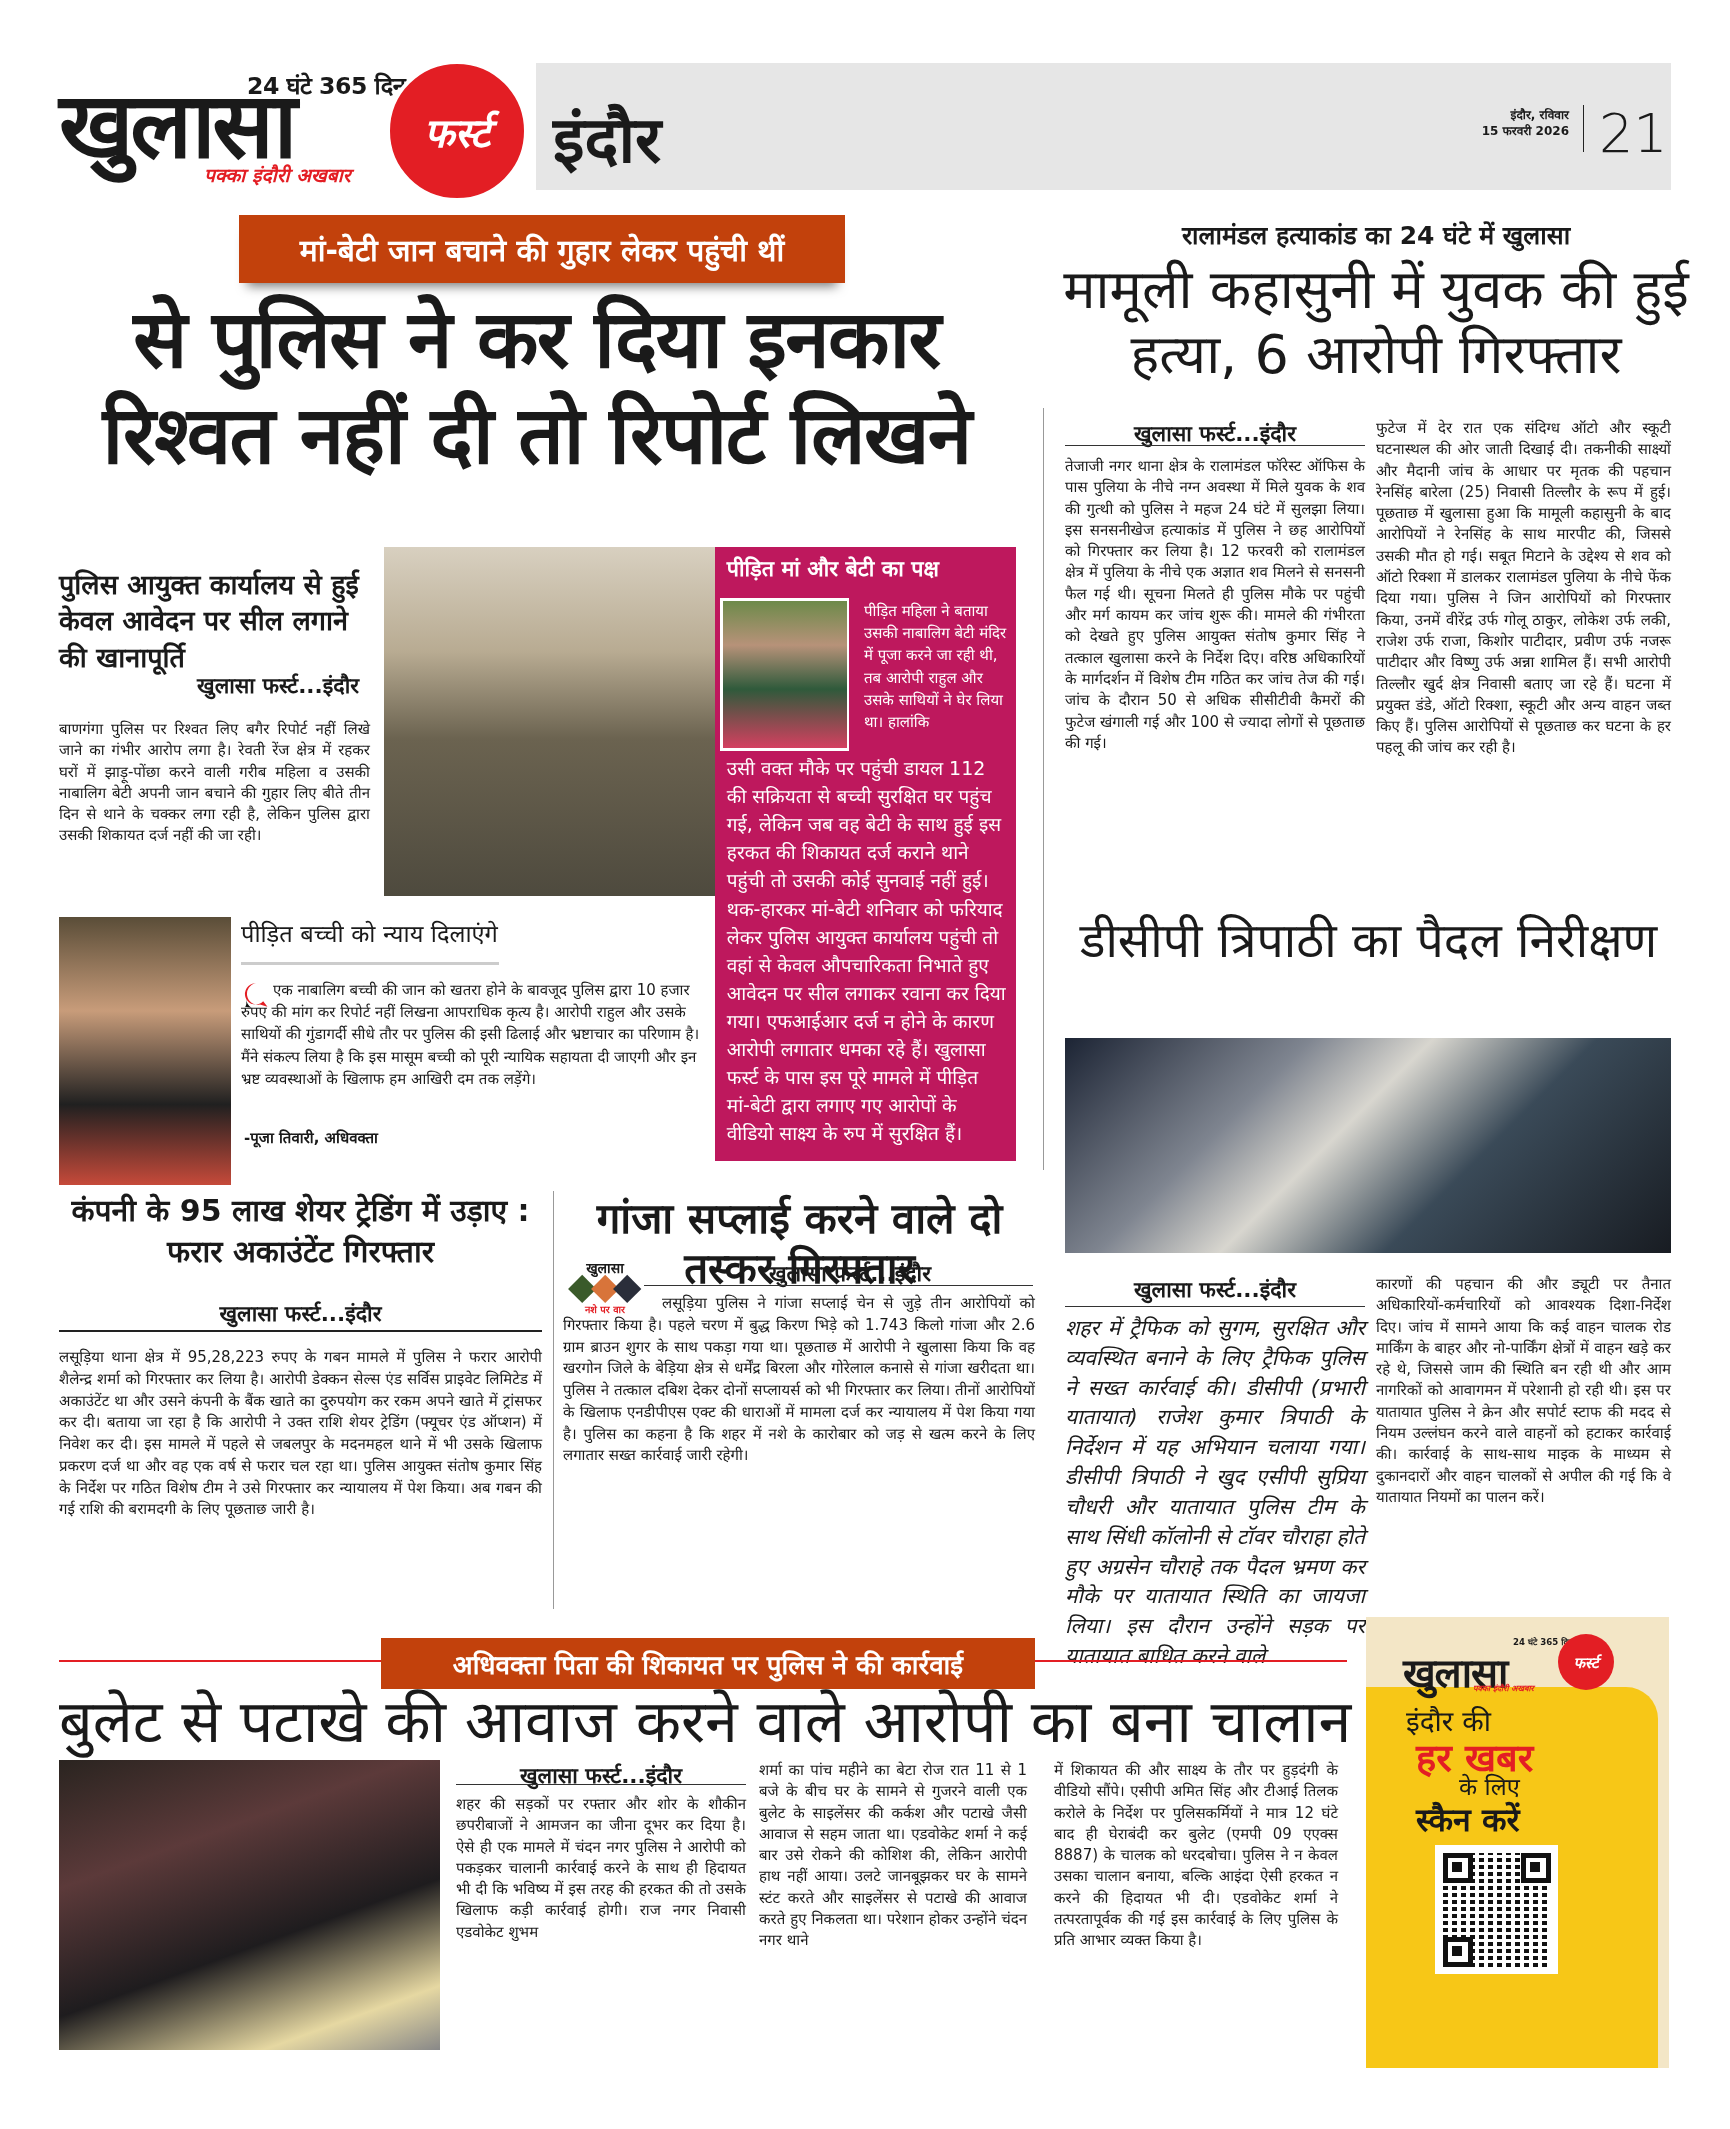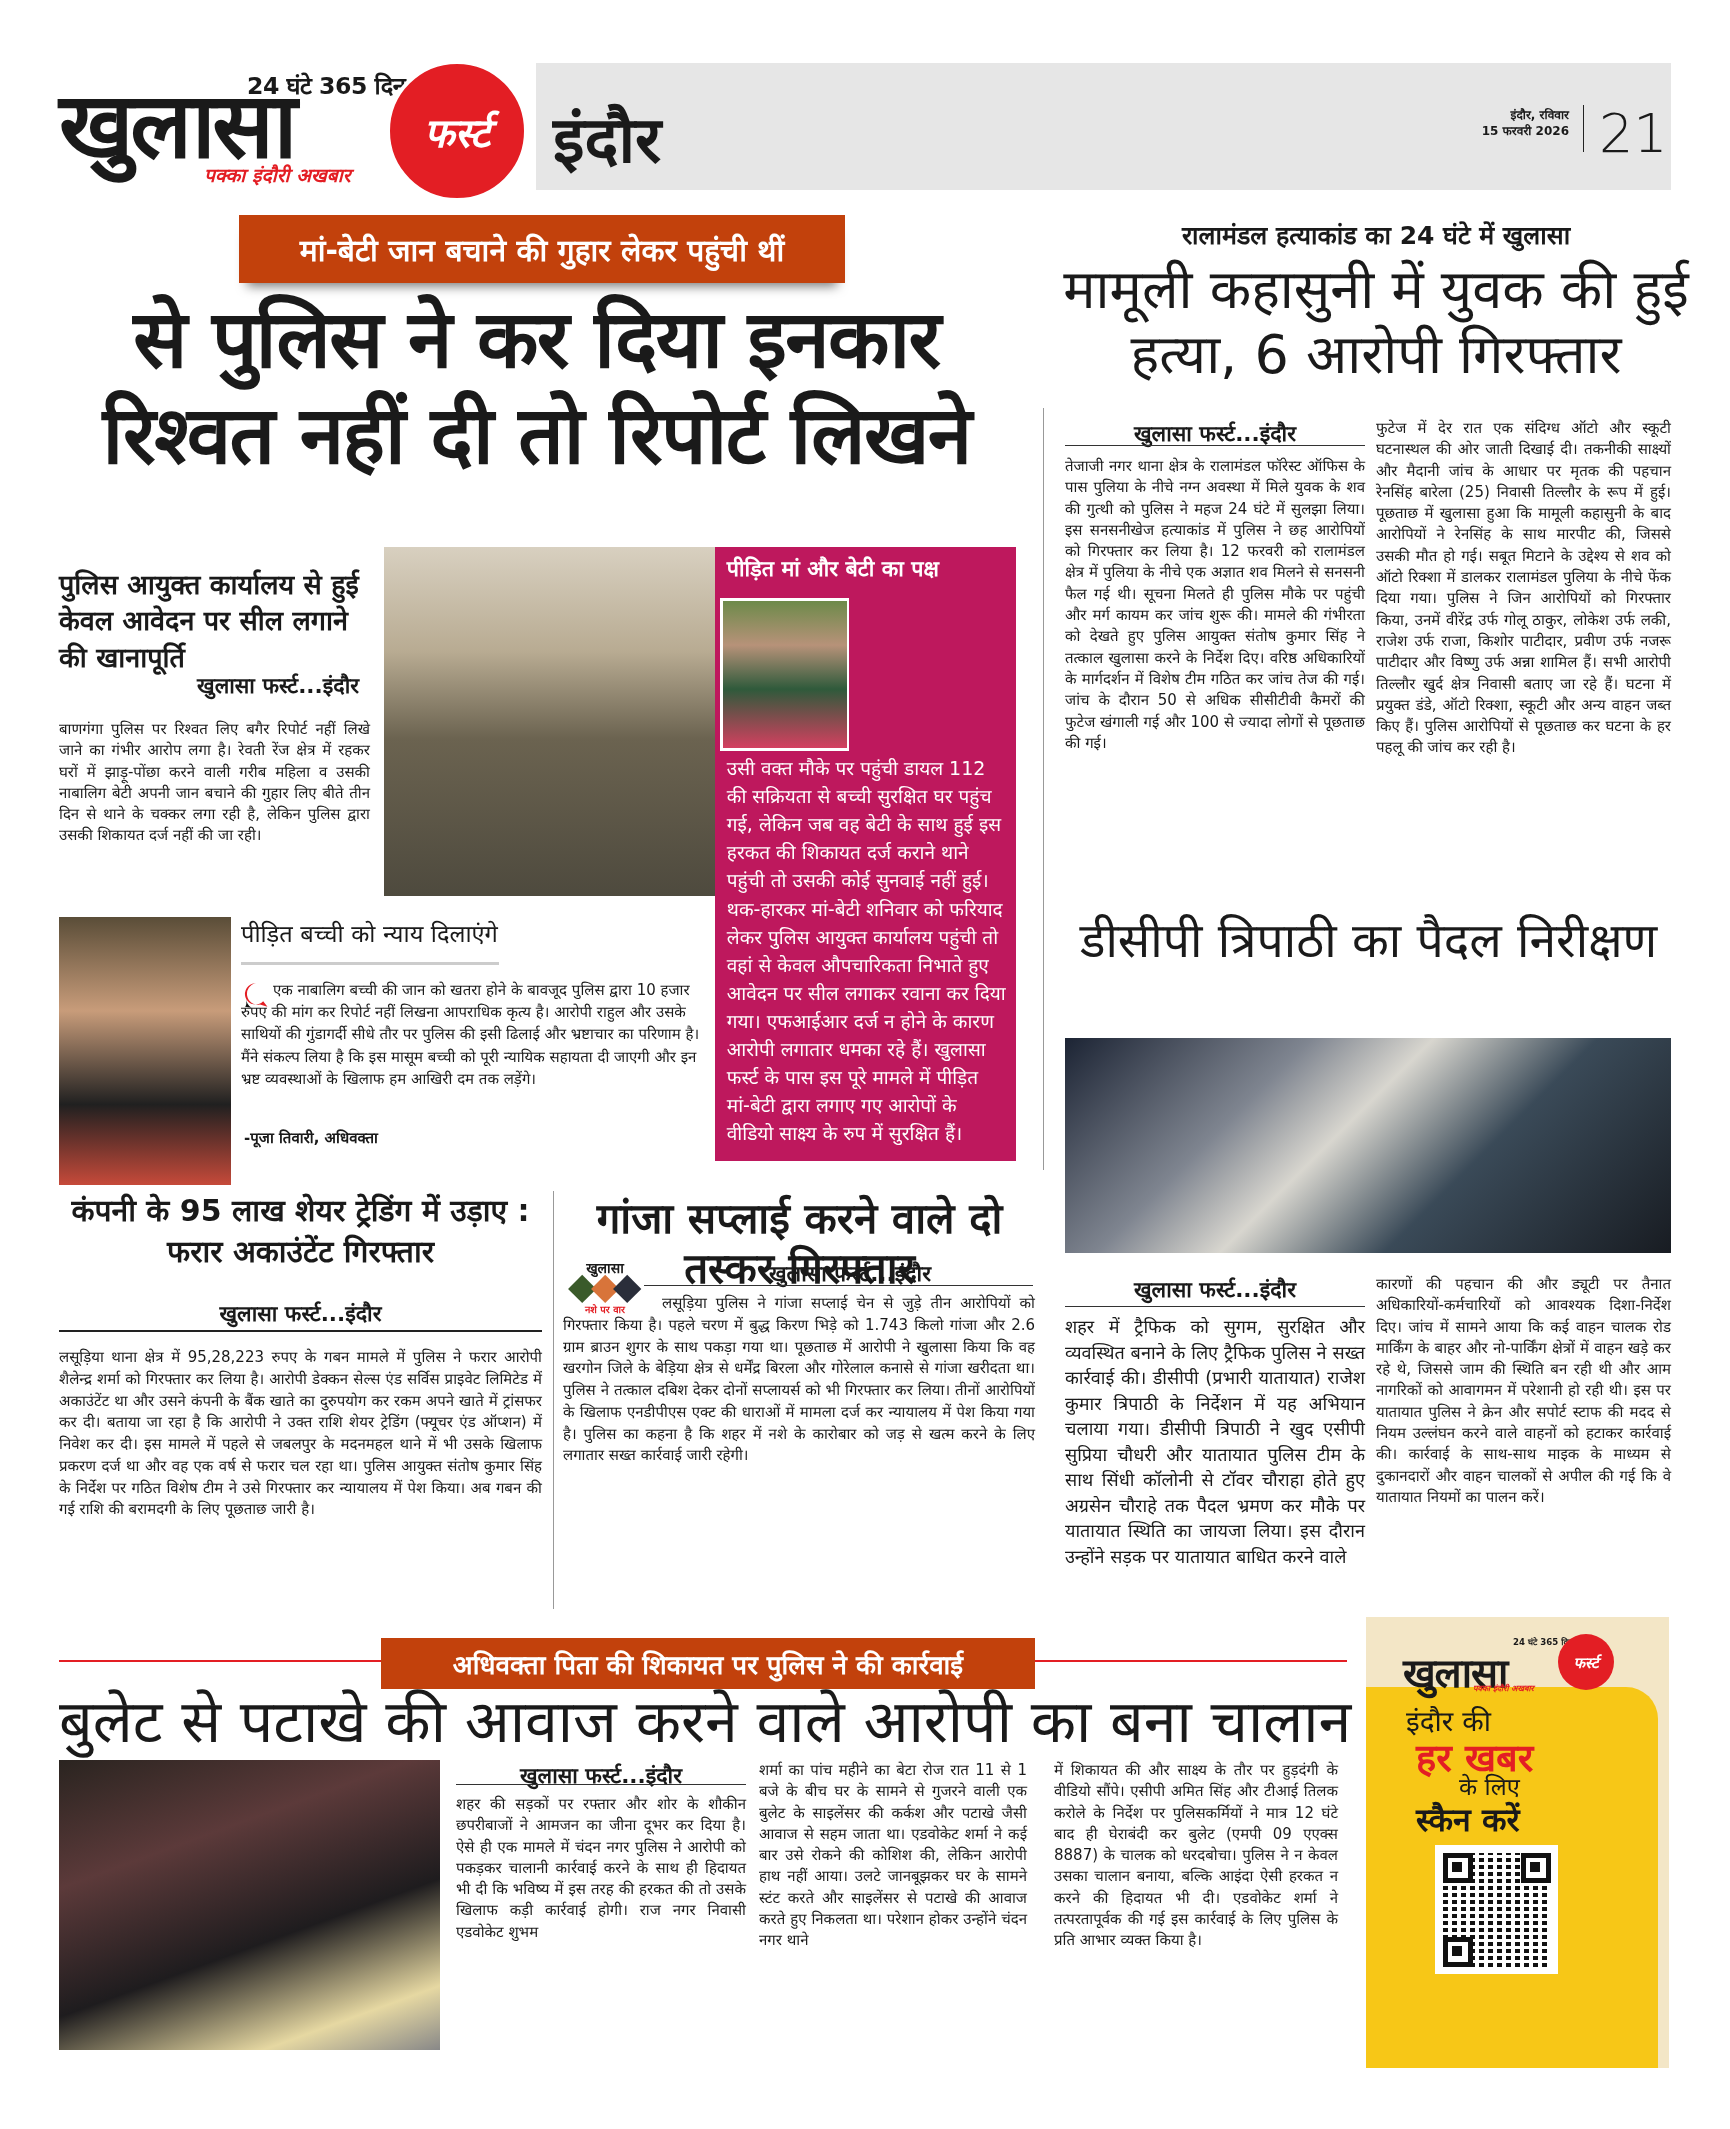--- a/index.html
+++ b/index.html
@@ -45,21 +45,21 @@
   .by2 { left: 1065px; top: 418px; width: 300px; }
   .rule2 { left: 1065px; top: 445px; width: 300px; }
   .b2a { left: 1065px; top: 456px; width: 300px; font-size: 15px; }
   .b2b { left: 1376px; top: 418px; width: 295px; font-size: 15px; }
   .vrule { width: 0.5px; background: #999; }
   
   .head3 { left: 1060px; top: 912px; width: 617px; text-align: center; font-size: 48px; line-height: 1.2; font-weight: 500; }
   .photo-traffic { left: 1065px; top: 1038px; width: 606px; height: 215px; background: linear-gradient(135deg,#1c2434 0%,#7f8590 30%,#d8d6cf 45%,#3a4a58 65%,#181c22 100%); }
   .by3 { left: 1065px; top: 1274px; width: 300px; }
   .rule3 { left: 1065px; top: 1306px; width: 300px; }
-  .b3a { left: 1065px; top: 1314px; width: 300px; font-size: 18px; }
+  .b3a { left: 1065px; top: 1314px; width: 300px; font-size: 21px; font-style: italic; }
   .b3b { left: 1376px; top: 1274px; width: 295px; font-size: 15px; }
   
   .head4 { left: 59px; top: 1191px; width: 483px; text-align: center; font-size: 30px; font-weight: bold; line-height: 1.35; }
   .by4 { left: 59px; top: 1298px; width: 483px; }
   .rule4 { left: 59px; top: 1330px; width: 483px; height: 2.1px; background: #222; }
   .b4 { left: 59px; top: 1347px; width: 483px; font-size: 15px; line-height: 1.45; }
   
   .head5 { left: 569px; top: 1194px; width: 461px; text-align: center; font-size: 42px; font-weight: bold; line-height: 1.2; }
   .ganja-logo { left: 566px; top: 1258px; width: 78px; height: 64px; }
   .by5 { left: 665px; top: 1258px; width: 370px; text-align: center; }
@@ -125,20 +125,21 @@
     <path d="M22 2a20 20 0 1 0 14 34l8 10-14-4A20 20 0 0 1 22 2z" fill="#e31e24"></path>
     <path d="M4 30c0 8 4 14 10 18L2 46c4-4 2-10 2-16z" fill="#111"></path>
   </svg>
 <div class="abs quote-by">-पूजा तिवारी, अधिवक्ता</div>
 
 <div class="abs darkbox">
   <h3>पीड़ित मां और बेटी का पक्ष</h3>
   <div class="abs dark-photo">
       <div></div>
     </div>
+  <div class="abs dark-side">पीड़ित महिला ने बताया उसकी नाबालिग बेटी मंदिर में पूजा करने जा रही थी, तब आरोपी राहुल और उसके साथियों ने घेर लिया था। हालांकि</div>
   <div class="abs dark-body">उसी वक्त मौके पर पहुंची डायल 112 की सक्रियता से बच्ची सुरक्षित घर पहुंच गई, लेकिन जब वह बेटी के साथ हुई इस हरकत की शिकायत दर्ज कराने थाने पहुंची तो उसकी कोई सुनवाई नहीं हुई। थक-हारकर मां-बेटी शनिवार को फरियाद लेकर पुलिस आयुक्त कार्यालय पहुंची तो वहां से केवल औपचारिकता निभाते हुए आवेदन पर सील लगाकर रवाना कर दिया गया। एफआईआर दर्ज न होने के कारण आरोपी लगातार धमका रहे हैं। खुलासा फर्स्ट के पास इस पूरे मामले में पीड़ित मां-बेटी द्वारा लगाए गए आरोपों के वीडियो साक्ष्य के रुप में सुरक्षित हैं।</div>
 </div>
 
 <div class="abs kicker2">रालामंडल हत्याकांड का 24 घंटे में खुलासा</div>
 <div class="abs head2">मामूली कहासुनी में युवक की हुई हत्या, 6 आरोपी गिरफ्तार</div>
 <div class="abs byline by2">खुलासा फर्स्ट...इंदौर</div>
 <div class="abs rule rule2"></div>
 <div class="abs body b2a">तेजाजी नगर थाना क्षेत्र के रालामंडल फॉरेस्ट ऑफिस के पास पुलिया के नीचे नग्न अवस्था में मिले युवक के शव की गुत्थी को पुलिस ने महज 24 घंटे में सुलझा लिया। इस सनसनीखेज हत्याकांड में पुलिस ने छह आरोपियों को गिरफ्तार कर लिया है। 12 फरवरी को रालामंडल क्षेत्र में पुलिया के नीचे एक अज्ञात शव मिलने से सनसनी फैल गई थी। सूचना मिलते ही पुलिस मौके पर पहुंची और मर्ग कायम कर जांच शुरू की। मामले की गंभीरता को देखते हुए पुलिस आयुक्त संतोष कुमार सिंह ने तत्काल खुलासा करने के निर्देश दिए। वरिष्ठ अधिकारियों के मार्गदर्शन में विशेष टीम गठित कर जांच तेज की गई। जांच के दौरान 50 से अधिक सीसीटीवी कैमरों की फुटेज खंगाली गई और 100 से ज्यादा लोगों से पूछताछ की गई।</div>
 <div class="abs body b2b">फुटेज में देर रात एक संदिग्ध ऑटो और स्कूटी घटनास्थल की ओर जाती दिखाई दी। तकनीकी साक्ष्यों और मैदानी जांच के आधार पर मृतक की पहचान रेनसिंह बारेला (25) निवासी तिल्लौर के रूप में हुई।पूछताछ में खुलासा हुआ कि मामूली कहासुनी के बाद आरोपियों ने रेनसिंह के साथ मारपीट की, जिससे उसकी मौत हो गई। सबूत मिटाने के उद्देश्य से शव को ऑटो रिक्शा में डालकर रालामंडल पुलिया के नीचे फेंक दिया गया। पुलिस ने जिन आरोपियों को गिरफ्तार किया, उनमें वीरेंद्र उर्फ गोलू ठाकुर, लोकेश उर्फ लकी, राजेश उर्फ राजा, किशोर पाटीदार, प्रवीण उर्फ नजरू पाटीदार और विष्णु उर्फ अन्ना शामिल हैं। सभी आरोपी तिल्लौर खुर्द क्षेत्र निवासी बताए जा रहे हैं। घटना में प्रयुक्त डंडे, ऑटो रिक्शा, स्कूटी और अन्य वाहन जब्त किए हैं। पुलिस आरोपियों से पूछताछ कर घटना के हर पहलू की जांच कर रही है।</div>
 

